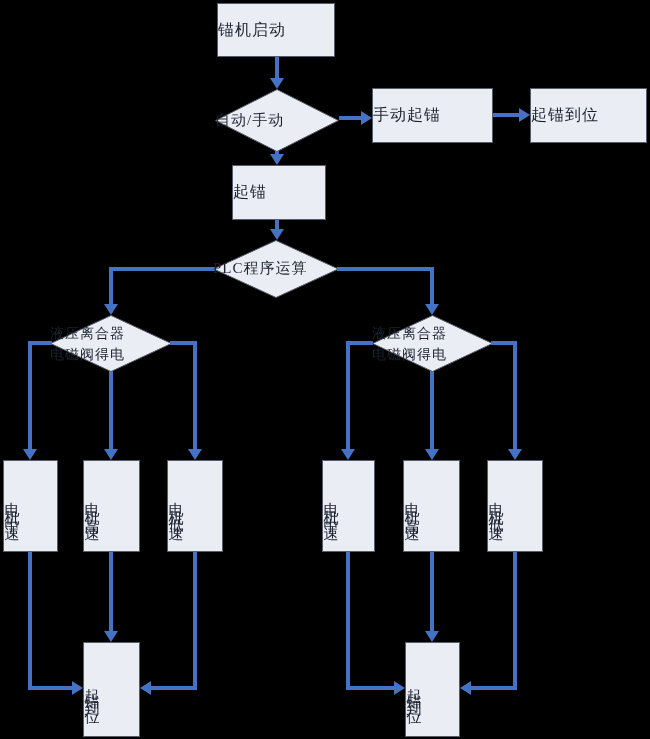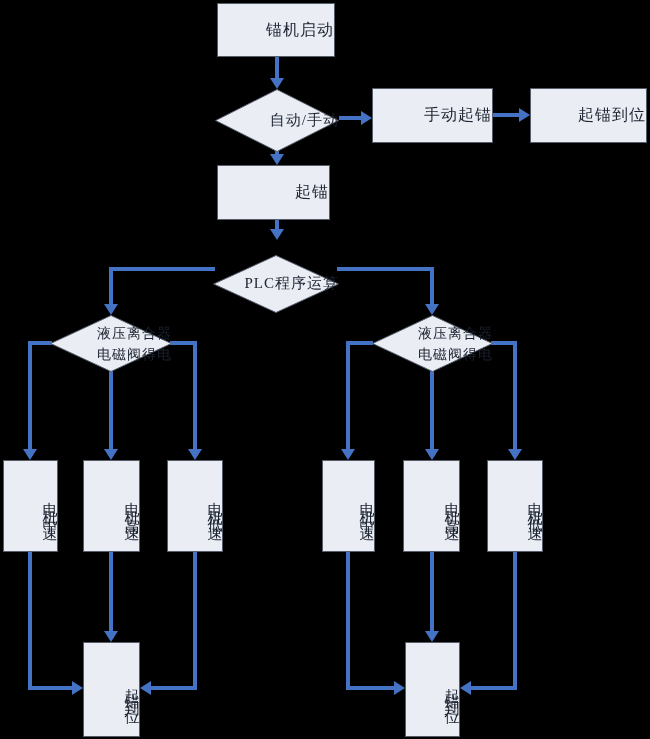--- a/index.html
+++ b/index.html
@@ -10,21 +10,21 @@
   #canvas{
     position:relative;
     width:650px;height:739px;
     background:var(--background,#000);
     overflow:hidden;
   }
   
   .node{
     position:absolute;
     box-sizing:border-box;
-    display:flex;align-items:center;justify-content:flex-end;
+    display:flex;align-items:center;justify-content:flex-start;
     color:var(--text,#1c2330);
   }
   .rect{
     background:var(--node_fill,#eaedf4);
     border:1px solid var(--node_border,#555d6b);
   }
   .lbl{
     font-size:16px;
     letter-spacing:1px;
     text-align:center;
@@ -68,25 +68,25 @@
     <svg viewBox="0 0 100 60" preserveAspectRatio="none">
       <polygon points="50,0.5 99.5,30 50,59.5 0.5,30" vector-effect="non-scaling-stroke"></polygon>
     </svg>
     <span class="lbl">自动/手动</span>
   </div>
 
   <div class="node rect" style="left:530px;top:88px;width:117px;height:55px">
     <span class="lbl">起锚到位</span>
   </div>
 
-  <div class="node rect" style="left:217px;top:165px;width:113px;height:55px">
+  <div class="node rect" style="left:232px;top:165px;width:94px;height:55px">
     <span class="lbl">起锚</span>
   </div>
 
-  <div class="node diamond" style="left:213px;top:255px;width:126px;height:58px">
+  <div class="node diamond" style="left:213px;top:240px;width:126px;height:58px">
     <svg viewBox="0 0 100 60" preserveAspectRatio="none">
       <polygon points="50,0.5 99.5,30 50,59.5 0.5,30" vector-effect="non-scaling-stroke"></polygon>
     </svg>
     <span class="lbl">PLC程序运算</span>
   </div>
 
   <div class="node diamond" style="left:50px;top:315px;width:122px;height:57px">
     <svg viewBox="0 0 100 60" preserveAspectRatio="none">
       <polygon points="50,0.5 99.5,30 50,59.5 0.5,30" vector-effect="non-scaling-stroke"></polygon>
     </svg>

